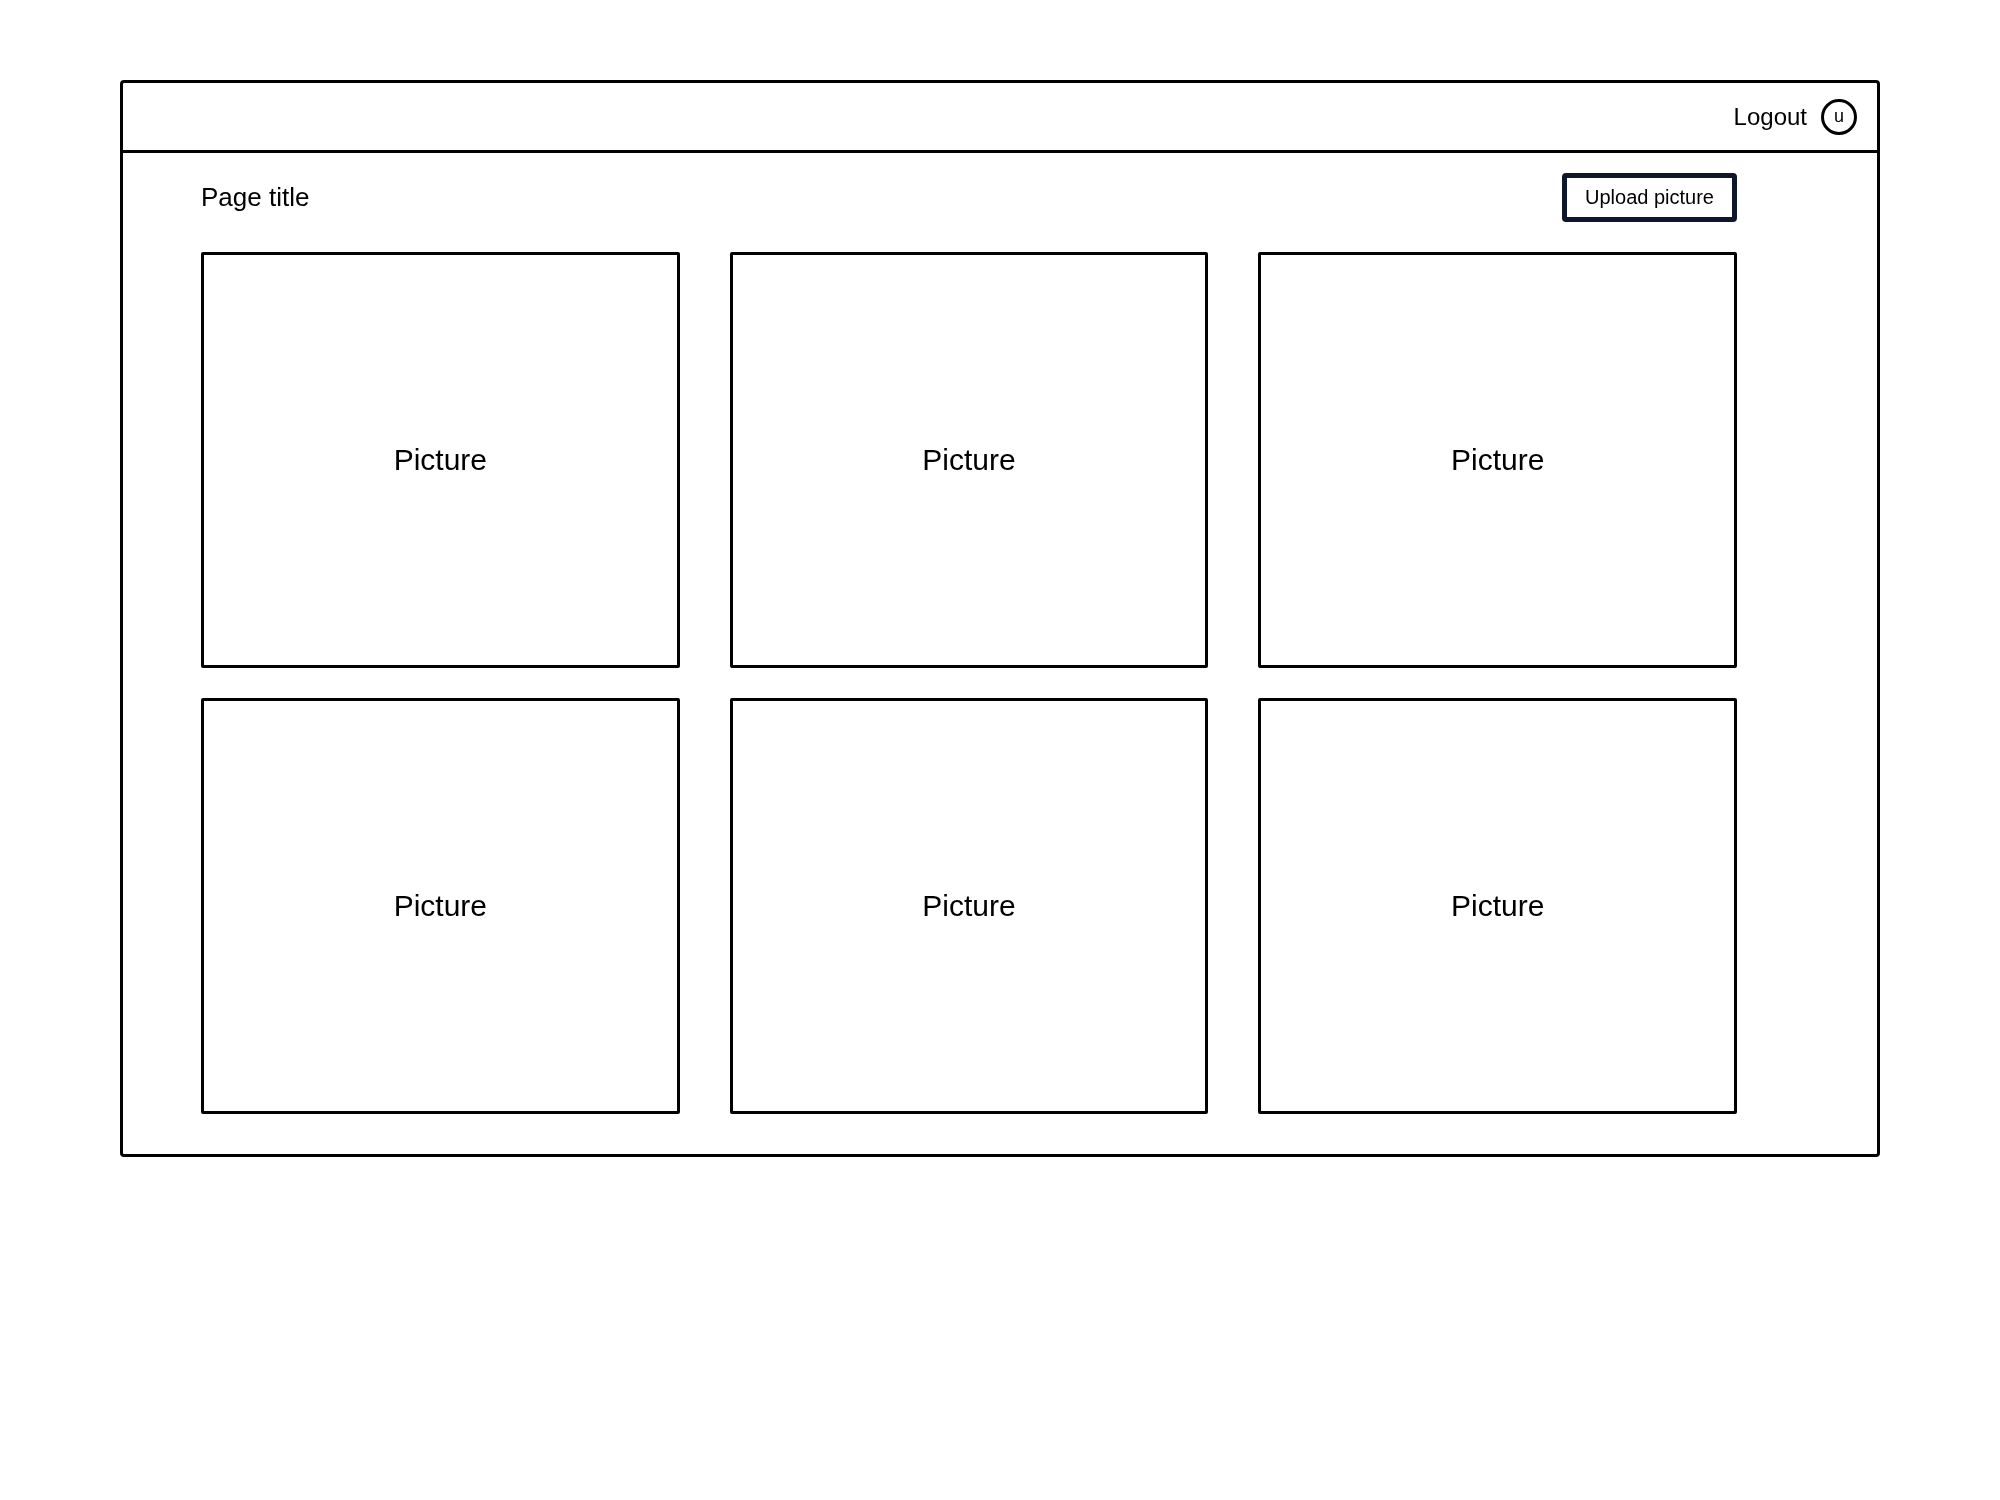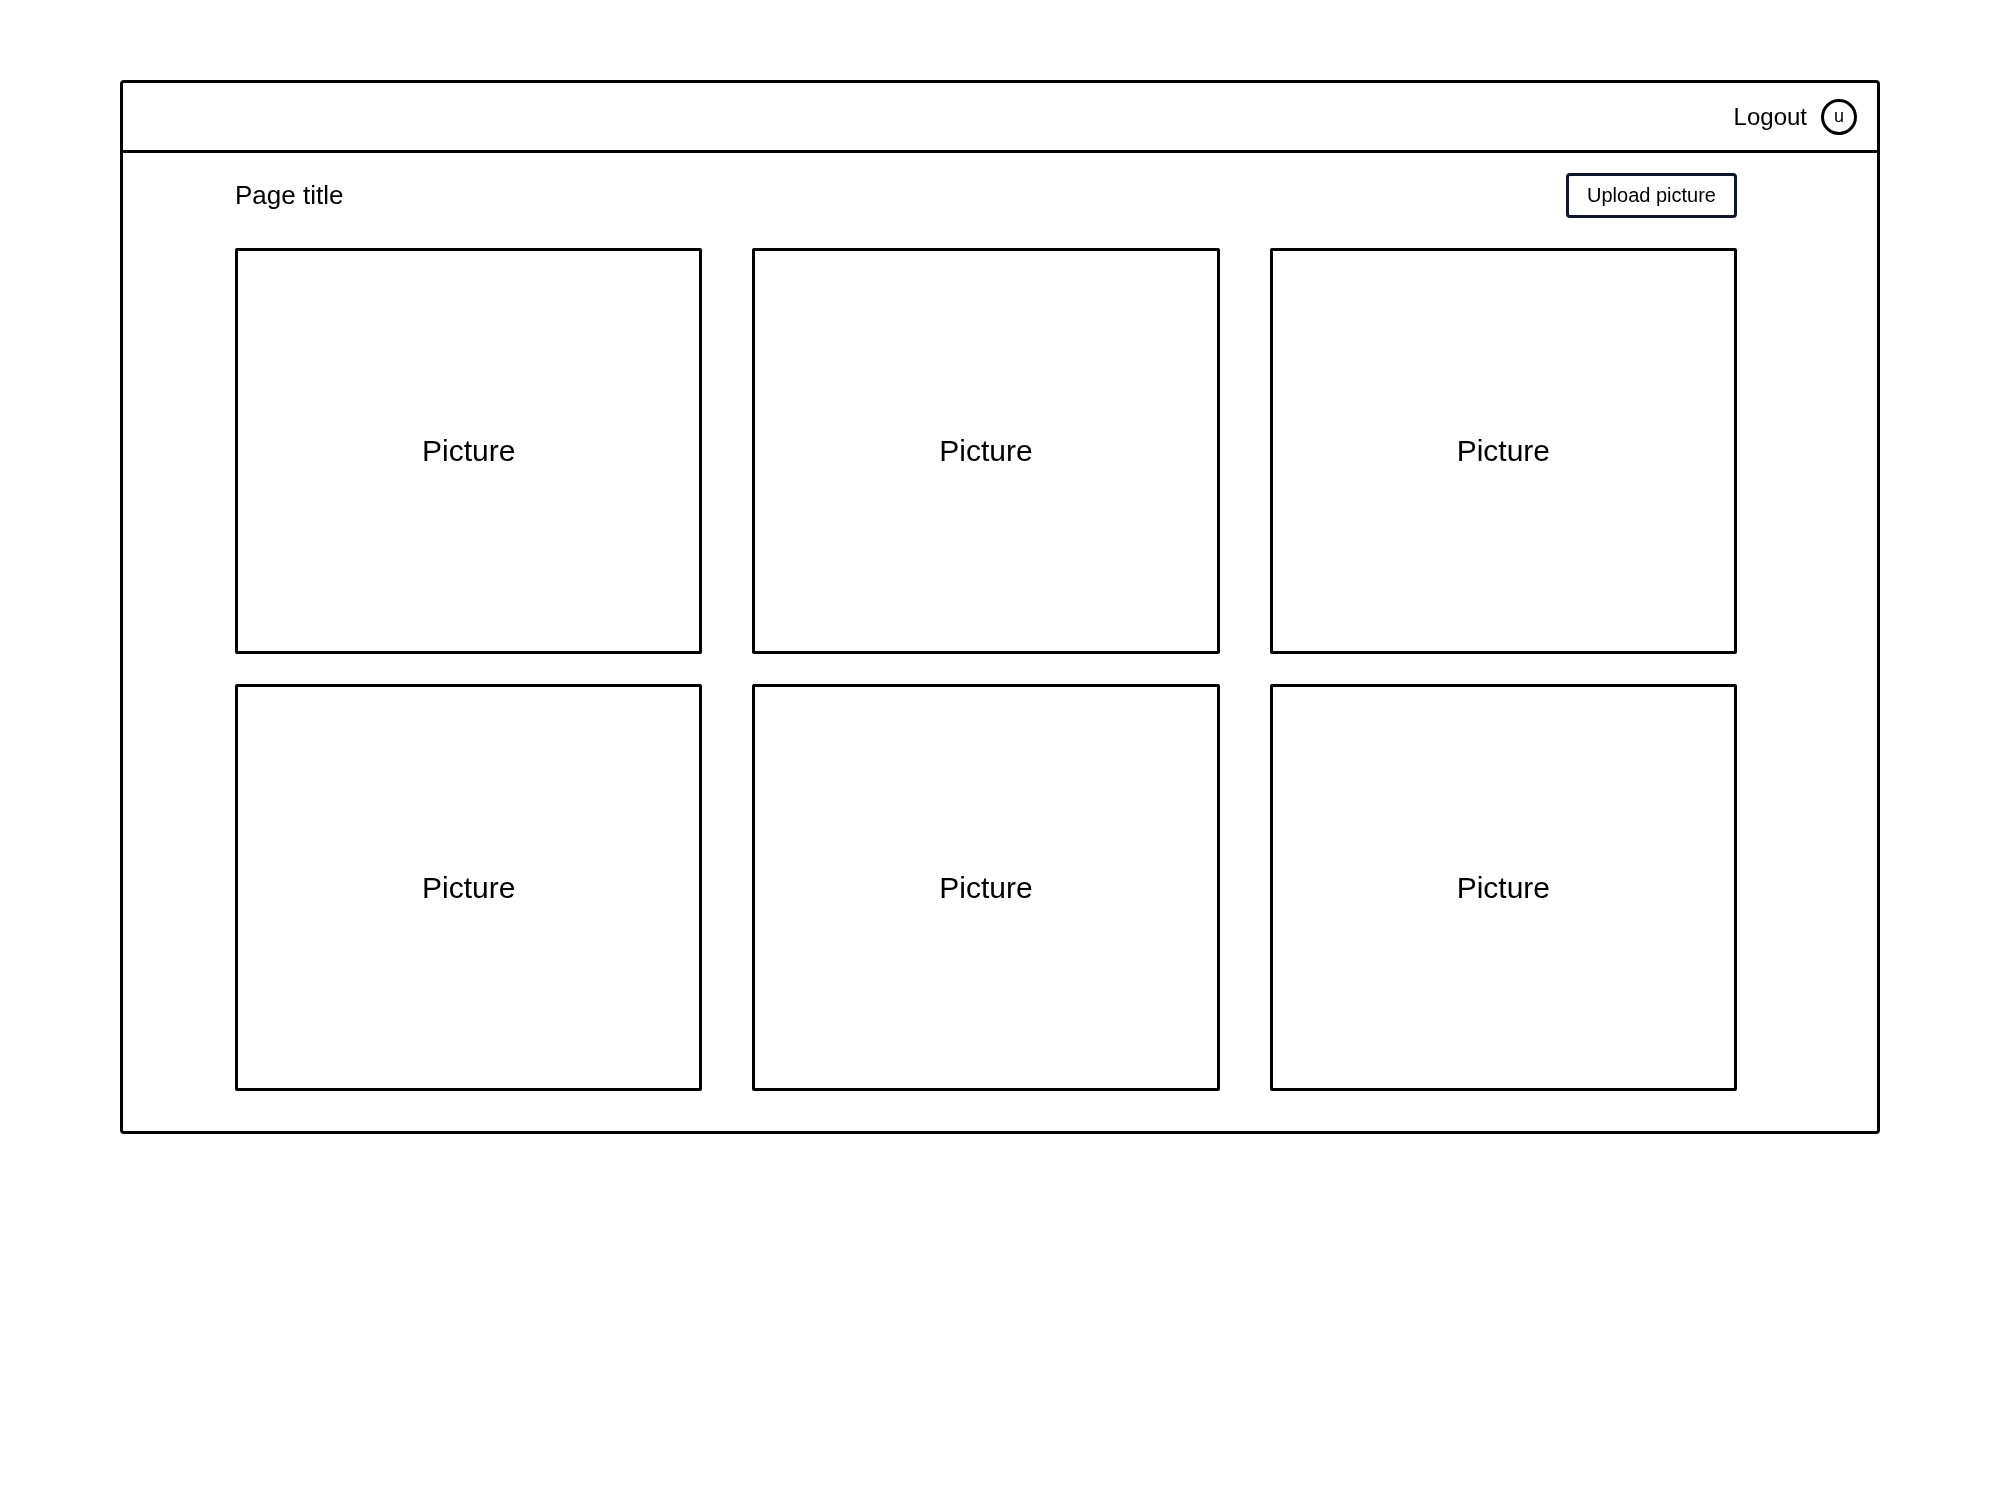--- a/index.html
+++ b/index.html
@@ -37,33 +37,33 @@
       height: 36px;
       border: 3px solid #000;
       border-radius: 50%;
       display: flex;
       align-items: center;
       justify-content: center;
       font-size: 18px;
       cursor: pointer;
     }
     .content {
-      padding: 20px 140px 40px 112px;
+      padding: 20px 140px 40px 78px;
     }
     .title-row {
       display: flex;
       justify-content: space-between;
       align-items: center;
       margin-bottom: 30px;
     }
     .page-title {
       font-size: 26px;
     }
     .upload-btn {
-      border: 3px solid #0f172a;
+      border: 5px solid #0f172a;
       border-radius: 4px;
       padding: 8px 18px;
       font-size: 20px;
       font-family: inherit;
       background: #fff;
       cursor: pointer;
     }
     .grid {
       display: grid;
       grid-template-columns: repeat(3, 1fr);

